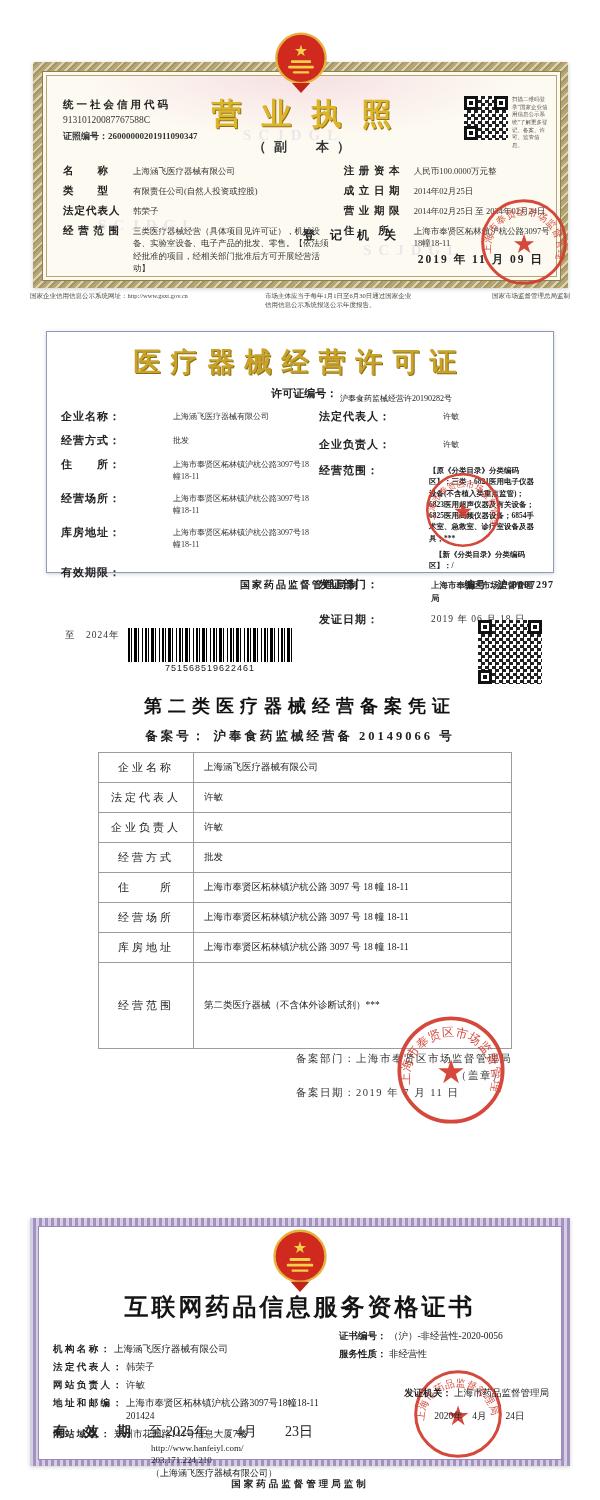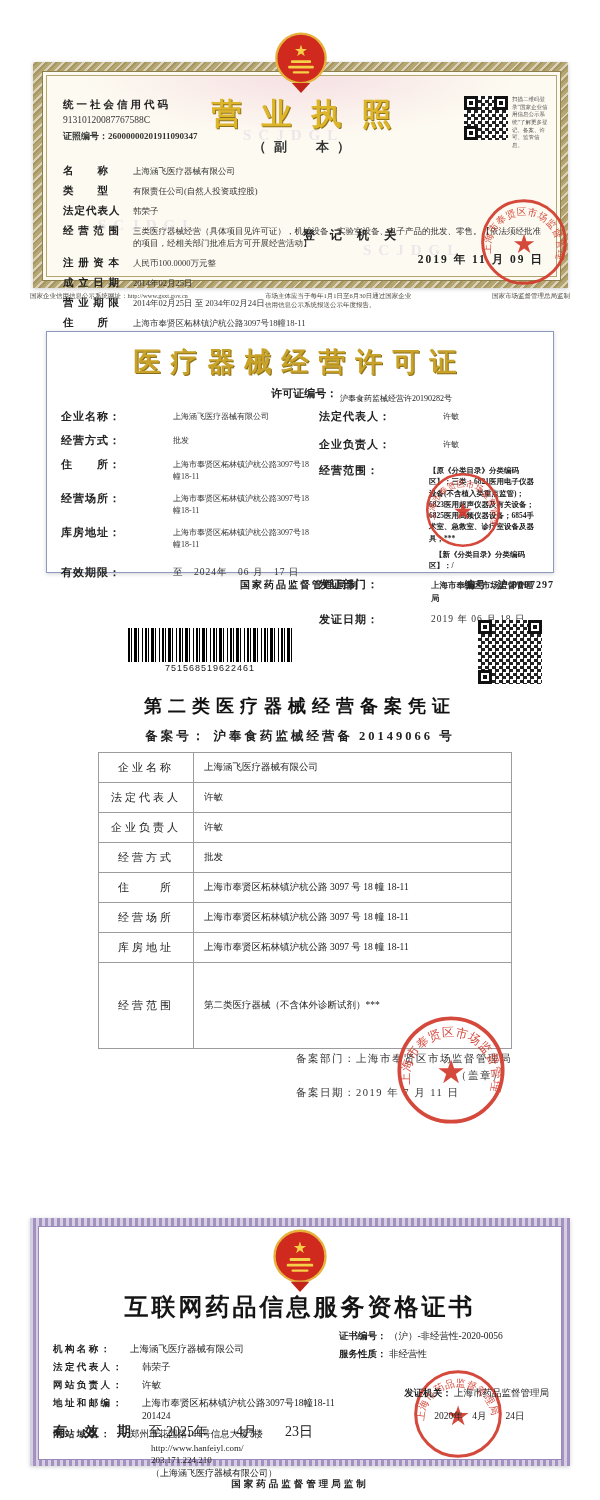--- a/index.html
+++ b/index.html
@@ -28,21 +28,21 @@
   .c1-cc-label{font-size:10.5px;font-weight:bold;letter-spacing:3px;color:#222;}
   .c1-cc{font-size:9.5px;margin-top:3px;color:#333;}
   .c1-certno{font-size:9px;font-weight:bold;margin-top:5px;color:#333;}
   .c1-title-wrap{position:absolute;left:0;right:0;top:22px;text-align:center;z-index:2;}
   .c1-title{font-size:30px;font-weight:bold;color:#ddb52b;letter-spacing:20px;padding-left:20px;
             text-shadow:1px 1px 0 #8f731a;font-family:"Liberation Serif",serif;}
   .c1-subtitle{font-size:13px;font-weight:bold;letter-spacing:8px;padding-left:8px;margin-top:3px;color:#333;}
   .c1-qr-wrap{position:absolute;right:12px;top:24px;display:flex;gap:4px;}
   .qr1{width:44px;height:44px;}
   .c1-qr-note{width:36px;font-size:5.5px;line-height:1.4;color:#555;}
-  .c1-fields{position:absolute;left:20px;right:8px;top:92px;display:flex;flex-direction:column;}
+  .c1-fields{position:absolute;left:20px;right:8px;top:92px;display:flex;}
   .c1-col-l{flex:1.3;padding-right:10px;}
   .c1-col-r{flex:1;}
   .c1-field{display:flex;margin-bottom:6px;}
   .c1-label{width:70px;flex-shrink:0;font-size:10.5px;font-weight:bold;letter-spacing:1px;color:#222;}
   .c1-value{font-size:8.5px;line-height:1.45;color:#333;padding-top:1px;}
   .c1-registrar{position:absolute;right:158px;bottom:36px;font-size:12px;font-weight:bold;letter-spacing:6px;color:#222;}
   .c1-date{position:absolute;right:16px;bottom:13px;font-size:11.5px;font-weight:bold;letter-spacing:2px;color:#222;z-index:4;}
   .seal1{right:-8px;bottom:-6px;width:88px;height:88px;z-index:3;}
   .c1-watermark{position:absolute;font-size:15px;letter-spacing:7px;color:#9b86c9;opacity:.16;font-weight:bold;}
   .c1-footer{position:absolute;left:30px;top:292px;width:540px;display:flex;justify-content:space-between;
@@ -92,21 +92,21 @@
   .cert4{position:absolute;left:30px;top:1218px;width:540px;height:248px;box-sizing:border-box;padding:8px;
          background:#a392bf;background-image:repeating-linear-gradient(90deg,rgba(255,255,255,.55) 0 3px,transparent 3px 6px);
          box-shadow:0 1px 4px rgba(0,0,0,.18);}
   .cert4-inner{position:relative;height:100%;background:#fff;border:1px solid #9a88ba;}
   .emblem4{top:0px;left:50%;transform:translateX(-50%);width:58px;height:66px;}
   .c4-title{position:absolute;top:64px;left:0;right:0;text-align:center;font-size:24px;font-weight:bold;
             letter-spacing:3px;color:#151515;}
   .c4-meta{position:absolute;left:300px;top:100px;font-size:9.5px;line-height:1.9;color:#222;}
   .c4-label{font-weight:bold;}
   .c4-fields{position:absolute;left:14px;top:116px;width:288px;font-size:9.5px;color:#222;}
-  .c4-row{display:flex;margin-bottom:5px;gap:16px;}
+  .c4-row{display:flex;margin-bottom:5px;}
   .c4-row .c4-label{flex-shrink:0;}
   .c4-row .c4-fv{padding-left:4px;line-height:1.35;}
   .c4-domain-line{margin-left:98px;margin-bottom:2px;font-size:9px;}
   .c4-validity{position:absolute;left:14px;bottom:18px;font-size:14px;color:#222;}
   .c4-validity .vlab{font-weight:bold;letter-spacing:2px;}
   .c4-validity .vval{margin-left:12px;}
   .c4-issuer{position:absolute;right:12px;bottom:36px;font-size:9.5px;color:#222;z-index:3;}
   .c4-issue-date{margin-top:10px;margin-left:30px;}
   .seal4{right:58px;bottom:0px;width:90px;height:90px;}
   .c4-footer{position:absolute;left:0;top:1478px;width:600px;text-align:center;font-size:9.5px;font-weight:bold;
@@ -233,21 +233,21 @@
             <span class="c2-val">上海市奉贤区柘林镇沪杭公路3097号18幢18-11</span>
           </div>
           <div class="c2-row">
             <span class="c2-label">经营场所：</span>
             <span class="c2-val">上海市奉贤区柘林镇沪杭公路3097号18幢18-11</span>
           </div>
           <div class="c2-row">
             <span class="c2-label">库房地址：</span>
             <span class="c2-val">上海市奉贤区柘林镇沪杭公路3097号18幢18-11</span>
           </div>
-          <div class="c2-row" style="margin-top:14px;">
+          <div class="c2-row" style="margin-top:14px;flex-direction:column;">
             <span class="c2-label">有效期限：</span>
             <span class="c2-val c2-val-date">至　2024年　06 月　17 日</span>
           </div>
         </div>
         <div class="c2-right">
           <div class="c2-row" style="margin-bottom:13px;">
             <span class="c2-label">法定代表人：</span>
             <span class="c2-val">许敏</span>
           </div>
           <div class="c2-row" style="margin-bottom:11px;">

